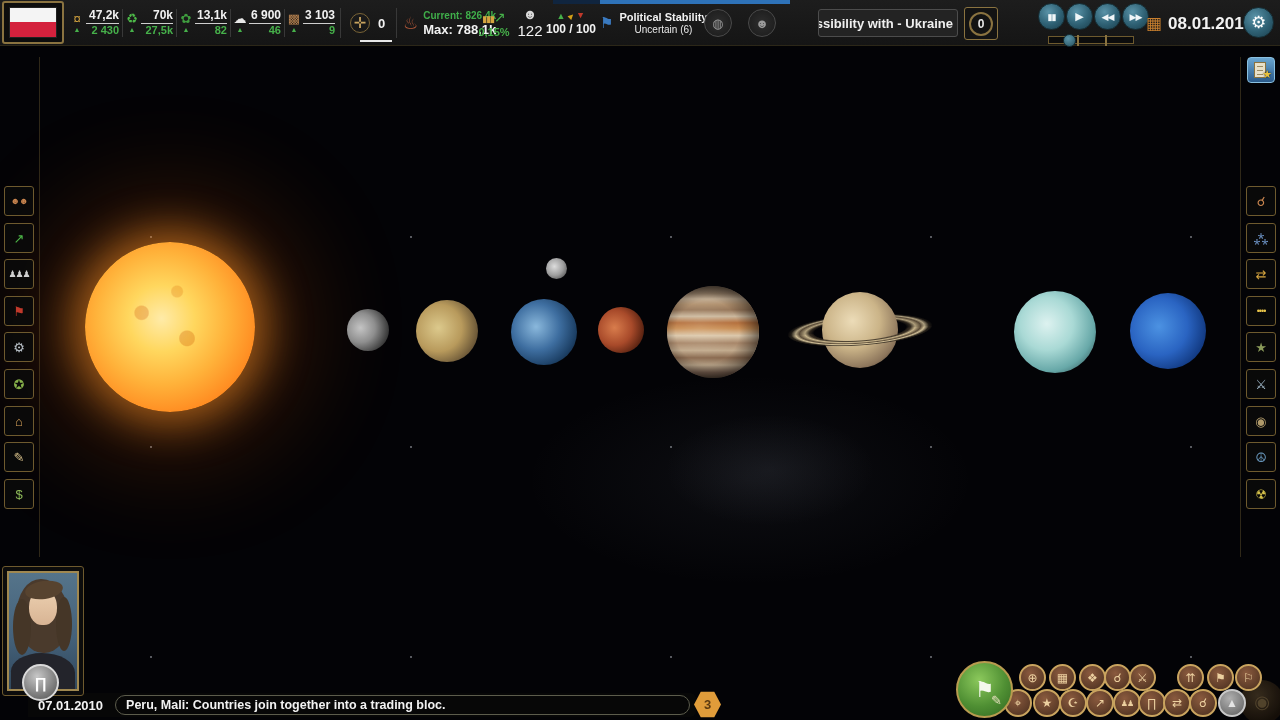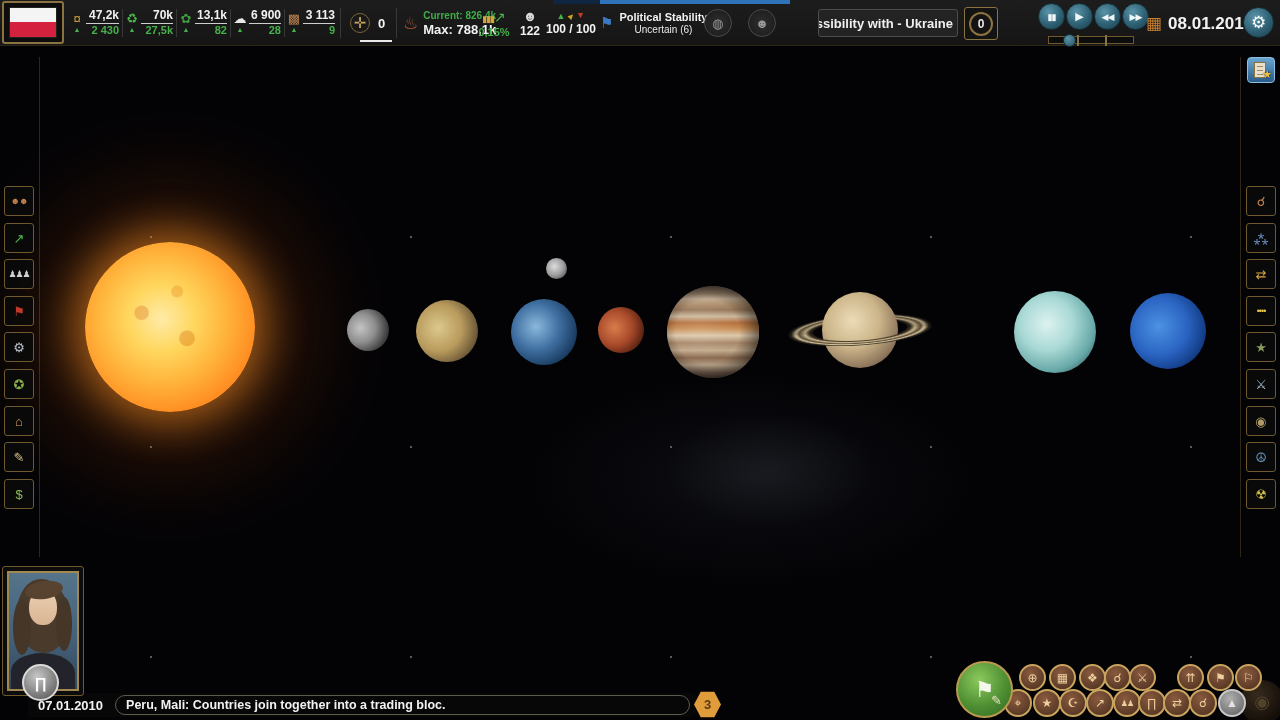--- a/index.html
+++ b/index.html
@@ -91,21 +91,21 @@
   .compass-val { color:#f2f2f2; font-size:13px; font-weight:bold; margin-left:8px; }
   .tab-underline { position:absolute; left:360px; top:40px; width:32px; height:2px; background:#e8e8e8; }
   .food-icon { color:#b85a3a; font-size:17px; margin-right:5px; }
   .food-cur { color:#3fae4a; font-size:10px; font-weight:bold; line-height:12px; }
   .food-max { color:#f2f2f2; font-size:13px; font-weight:bold; line-height:15px; }
   .stackcell { flex-direction:column; justify-content:center; }
   .growth-icon { color:#46b04a; font-size:14px; line-height:14px; }
   .bars { color:#d4a43f; font-size:9px; letter-spacing:-1px; }
   .growth-val { color:#46b04a; font-size:11px; font-weight:bold; }
   .head-icon { color:#d8d8d8; font-size:14px; line-height:15px; }
-  .head-val { color:#f2f2f2; font-size:12px; font-weight:bold; }
+  .head-val { color:#f2f2f2; font-size:15px; font-weight:normal; }
   .triarrows { display:flex; gap:1px; line-height:12px; }
   .triarrows span { font-size:9px; }
   .a-green{color:#46b04a;} .a-yellow{color:#d4a017; transform:rotate(45deg);} .a-red{color:#c0392b; transform:rotate(180deg);}
   .support-val { color:#f2f2f2; font-size:12px; font-weight:bold; }
   .stab-icon { color:#3a7ac0; font-size:15px; margin-right:6px; }
   .stab-title { color:#f2f2f2; font-size:11px; font-weight:bold; line-height:13px; }
   .stab-status { color:#e8e8e8; font-size:10px; line-height:12px; }
   .advbtn { width:28px; height:28px; border-radius:50%; background:radial-gradient(#2e2e2e,#1a1a1a);
     border:1px solid #4a4a4a; color:#9a9a9a; display:flex; align-items:center; justify-content:center;
     font-size:13px; margin-right:16px; cursor:pointer; }
@@ -272,30 +272,30 @@
           <div class="delta">82</div>
           </div>
       </div>
       <div class="res" style="border-left:1px solid #383838;">
         <div class="iconcol">
             <span class="g" style="color: rgb(232, 232, 232);">☁</span>
           <span class="uparrow">▲</span>
           </div>
         <div class="numcol">
             <div class="val">6 900</div>
-          <div class="delta">28</div>
+          <div class="delta">46</div>
           </div>
       </div>
       <div class="res" style="border-left:1px solid #383838;">
         <div class="iconcol">
             <span class="g" style="color: rgb(184, 130, 79);">▩</span>
           <span class="uparrow">▲</span>
           </div>
         <div class="numcol">
-            <div class="val">3 113</div>
+            <div class="val">3 103</div>
           <div class="delta">9</div>
           </div>
       </div>
     </div>
 
     <div class="sep" style="left:340px;"></div>
     <div class="cell" style="left:350px;">
       <span class="compass-glyph">✛</span>
       <span class="compass-val">0</span>
     </div>

